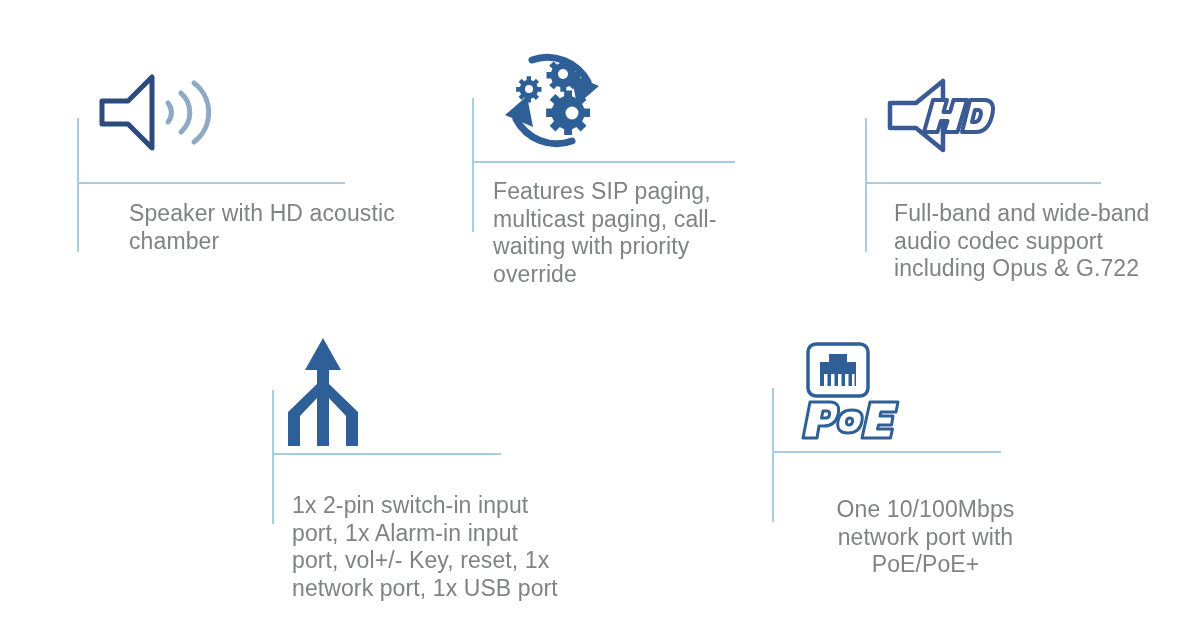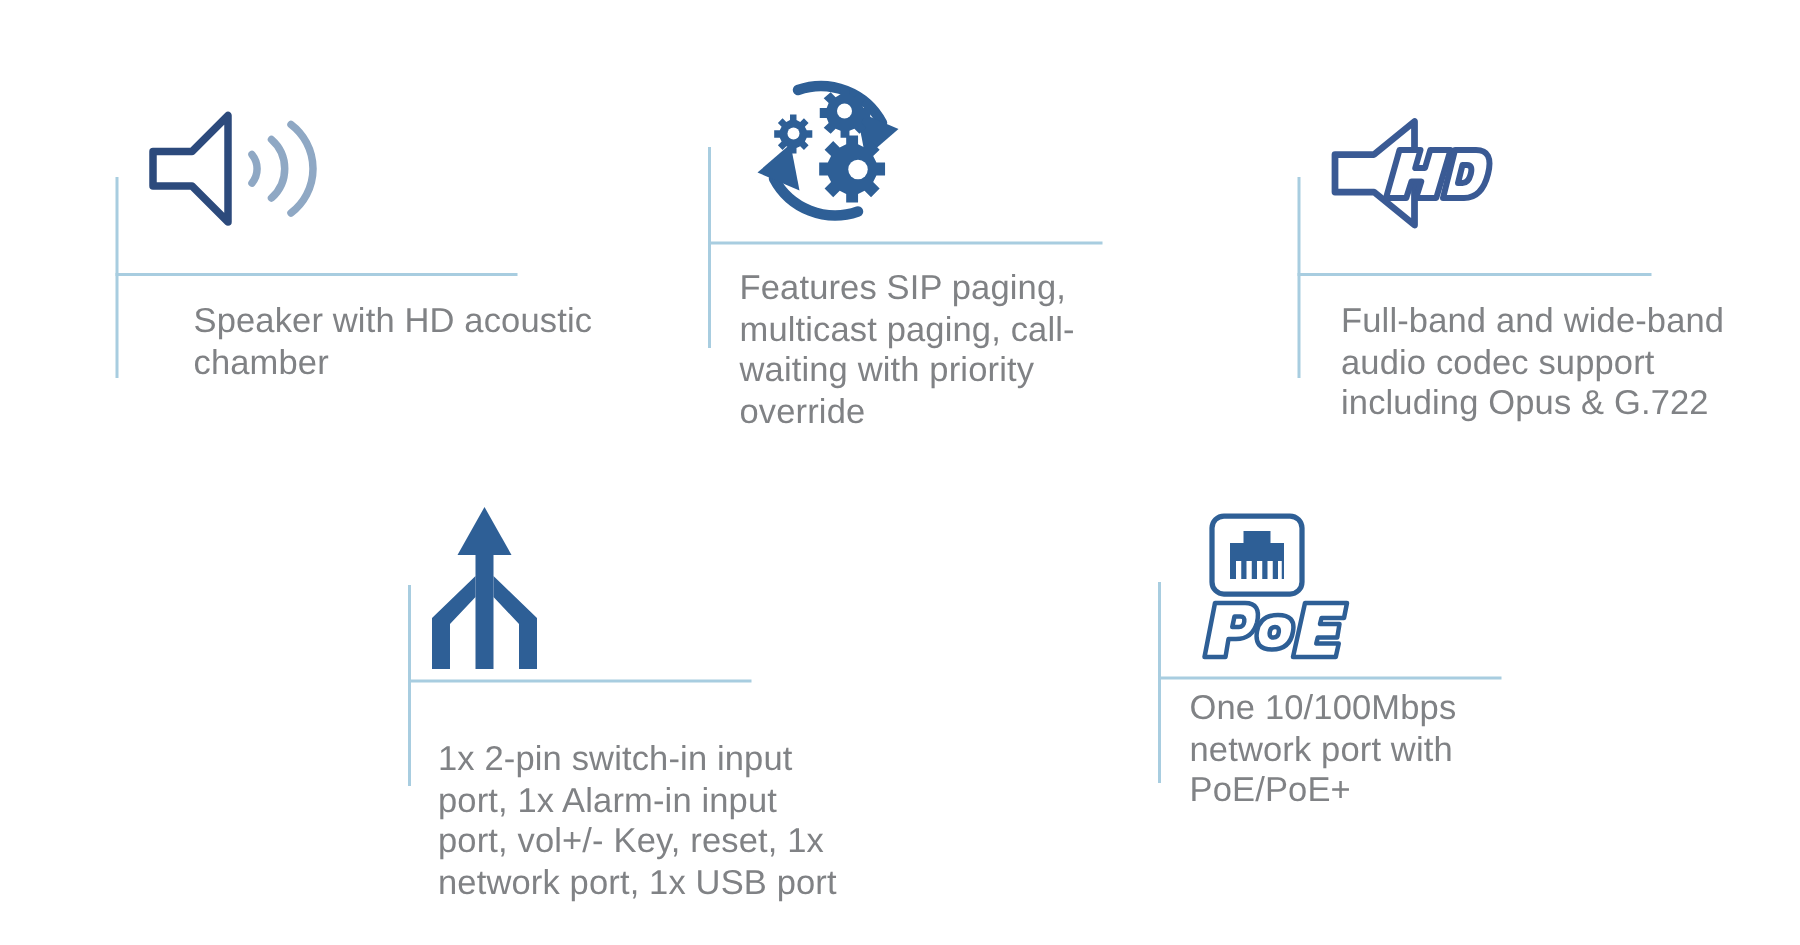--- a/index.html
+++ b/index.html
@@ -72,21 +72,21 @@
   #card-ports .icon-box { left: 287px; top: 336px; }
   #card-ports .rule-vertical { left: 272px; top: 390px; height: 134px; }
   #card-ports .rule-horizontal { left: 272px; top: 453px; width: 229px; }
   #card-ports .feature-text { left: 292px; top: 492px; width: 270px; }
 
   
   #card-poe { left: 0; top: 0; }
   #card-poe .icon-box { left: 800px; top: 340px; }
   #card-poe .rule-vertical { left: 772px; top: 388px; height: 134px; }
   #card-poe .rule-horizontal { left: 772px; top: 451px; width: 229px; }
-  #card-poe .feature-text { left: 793px; top: 458px; width: 265px; }
+  #card-poe .feature-text { left: 793px; top: 496px; width: 265px; text-align: center; }
 </style>
 </head>
 <body>
 
 <div id="features-grid">
 
   <div class="feature-card" id="card-speaker">
     <span class="icon-box">
       <svg width="120" height="85" viewBox="0 0 120 85">
         <path d="M4 31 L30 31 L54 7 L54 78 L30 54 L4 54 Z" fill="none" stroke="#2c4a7c" stroke-width="5" stroke-linejoin="round" stroke-linecap="round"></path>

